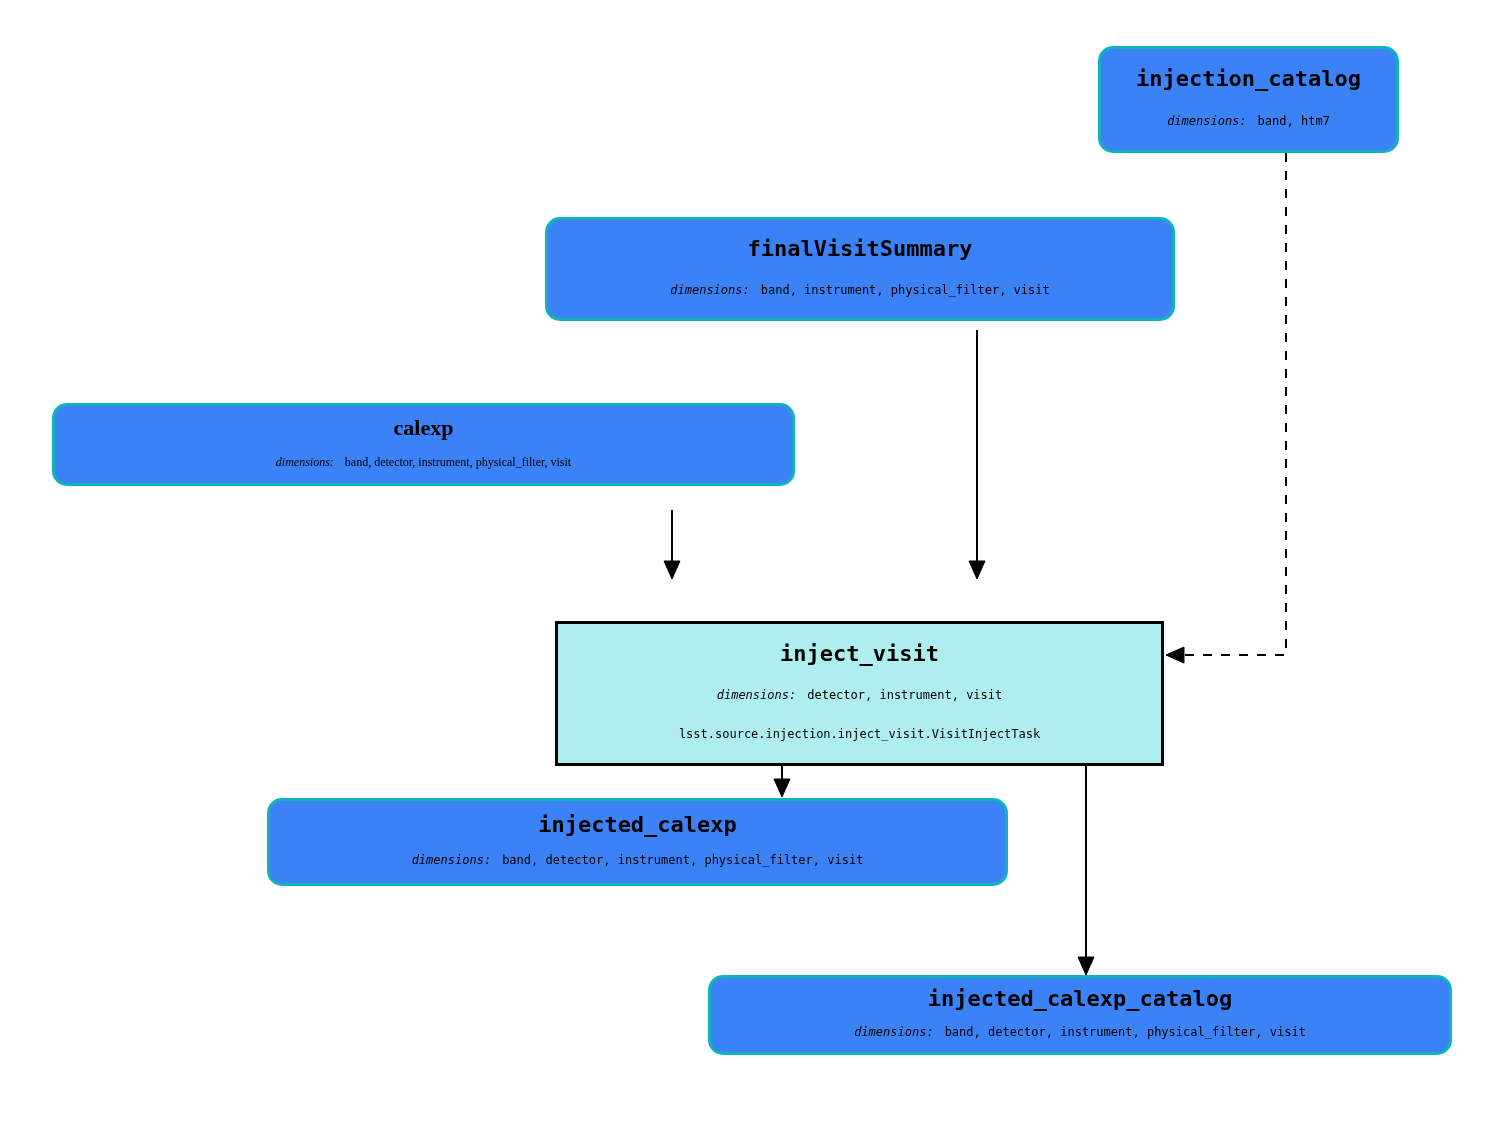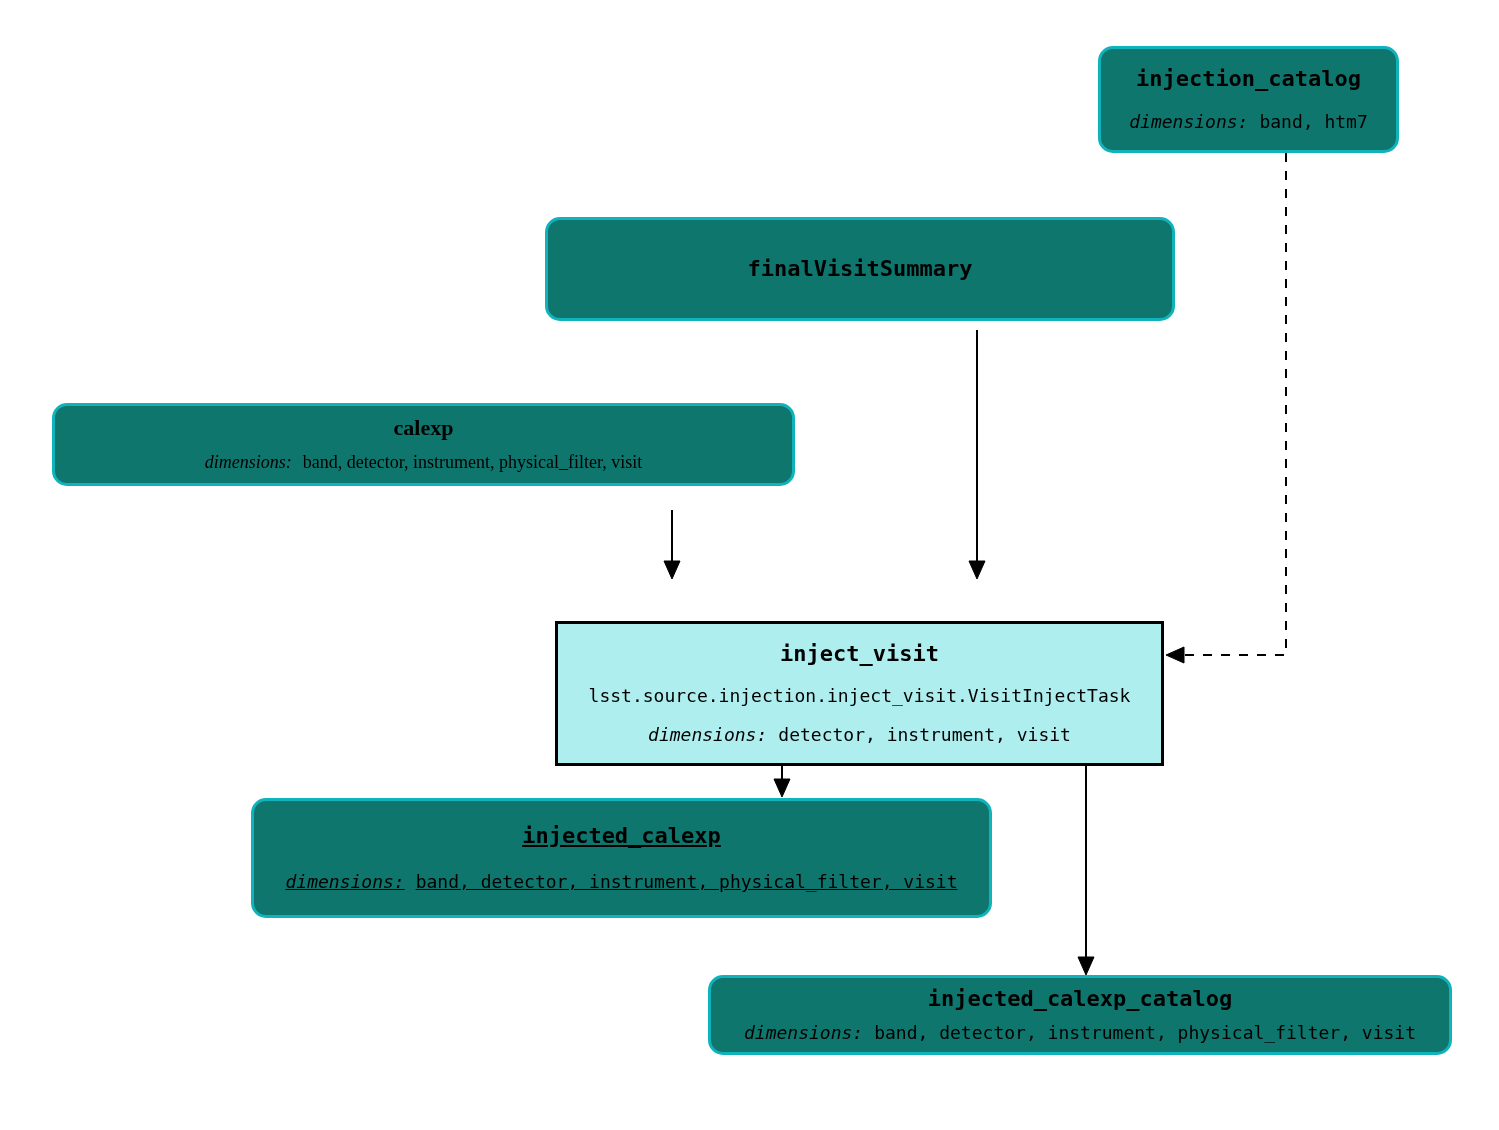--- a/index.html
+++ b/index.html
@@ -13,30 +13,30 @@
   }
   .edges{position:absolute;left:0;top:0;width:1499px;height:1130px;}
   .node{
     position:absolute;
     box-sizing:border-box;
     display:flex;flex-direction:column;
     align-items:center;justify-content:space-evenly;
     text-align:center;
   }
   .dataset{
-    background:#0f766e;
+    background:#3b82f6;
     border:3px solid #10b3bc;
     border-radius:15px;
   }
   .task{
     background:#afeeee;
     border:3px solid #000000;
   }
   .node-title{font-weight:bold;font-size:22px;line-height:26px;white-space:nowrap;}
-  .node-sub{font-size:18px;line-height:23px;white-space:nowrap;}
+  .node-sub{font-size:12px;line-height:23px;white-space:nowrap;}
   .dims-label{font-style:italic;margin-right:11px;}
 </style>
 </head>
 <body>
 
 <div class="canvas">
 
   <svg class="edges" viewBox="0 0 1499 1130" xmlns="http://www.w3.org/2000/svg">
 
     <g stroke="#000" fill="#000">
@@ -67,38 +67,41 @@
 
   <div class="node dataset" style="left:1098px;top:46px;width:301px;height:107px;">
     <div class="node-title">injection_catalog</div>
     <div class="node-sub">
       <span class="dims-label">dimensions:</span><span>band, htm7</span>
     </div>
   </div>
 
   <div class="node dataset" style="left:545px;top:217px;width:630px;height:104px;">
     <div class="node-title">finalVisitSummary</div>
+    <div class="node-sub">
+      <span class="dims-label">dimensions:</span><span>band, instrument, physical_filter, visit</span>
+    </div>
   </div>
 
   <div class="node dataset" style="left:52px;top:403px;width:743px;height:83px;font-family:Liberation Serif, serif;">
     <div class="node-title">calexp</div>
     <div class="node-sub">
       <span class="dims-label">dimensions:</span><span>band, detector, instrument, physical_filter, visit</span>
     </div>
   </div>
 
   <div class="node task" style="left:555px;top:581px;width:609px;height:145px;margin-top:40px;">
     <div class="node-title">inject_visit</div>
-    <div class="node-sub">lsst.source.injection.inject_visit.VisitInjectTask</div>
     <div class="node-sub">
       <span class="dims-label">dimensions:</span><span>detector, instrument, visit</span>
     </div>
+    <div class="node-sub">lsst.source.injection.inject_visit.VisitInjectTask</div>
   </div>
 
-  <div class="node dataset" style="left:251px;top:798px;width:741px;height:120px;text-decoration:underline;">
+  <div class="node dataset" style="left:267px;top:798px;width:741px;height:88px;">
     <div class="node-title">injected_calexp</div>
     <div class="node-sub">
       <span class="dims-label">dimensions:</span><span>band, detector, instrument, physical_filter, visit</span>
     </div>
   </div>
 
   <div class="node dataset" style="left:708px;top:975px;width:744px;height:80px;">
     <div class="node-title">injected_calexp_catalog</div>
     <div class="node-sub">
       <span class="dims-label">dimensions:</span><span>band, detector, instrument, physical_filter, visit</span>

